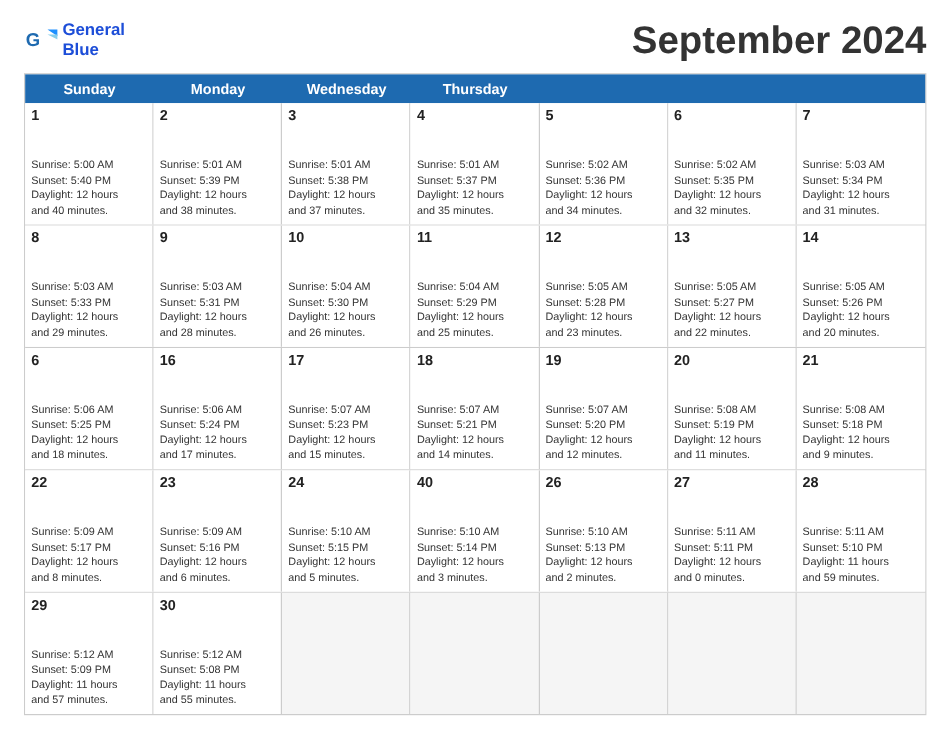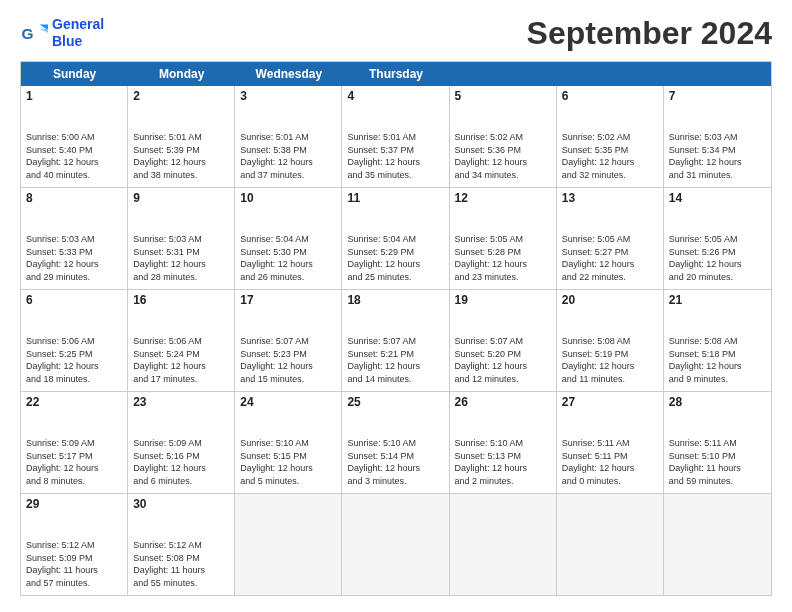--- a/index.html
+++ b/index.html
@@ -241,21 +241,21 @@
         </div>
         <div class="cal-cell">
           <span class="day-num">23</span>
           <div class="cell-text">Sunrise: 5:09 AM<br>Sunset: 5:16 PM<br>Daylight: 12 hours<br>and 6 minutes.</div>
         </div>
         <div class="cal-cell">
           <span class="day-num">24</span>
           <div class="cell-text">Sunrise: 5:10 AM<br>Sunset: 5:15 PM<br>Daylight: 12 hours<br>and 5 minutes.</div>
         </div>
         <div class="cal-cell">
-          <span class="day-num">25</span>
+          <span class="day-num">40</span>
           <div class="cell-text">Sunrise: 5:10 AM<br>Sunset: 5:14 PM<br>Daylight: 12 hours<br>and 3 minutes.</div>
         </div>
         <div class="cal-cell">
           <span class="day-num">26</span>
           <div class="cell-text">Sunrise: 5:10 AM<br>Sunset: 5:13 PM<br>Daylight: 12 hours<br>and 2 minutes.</div>
         </div>
         <div class="cal-cell">
           <span class="day-num">27</span>
           <div class="cell-text">Sunrise: 5:11 AM<br>Sunset: 5:11 PM<br>Daylight: 12 hours<br>and 0 minutes.</div>
         </div>

